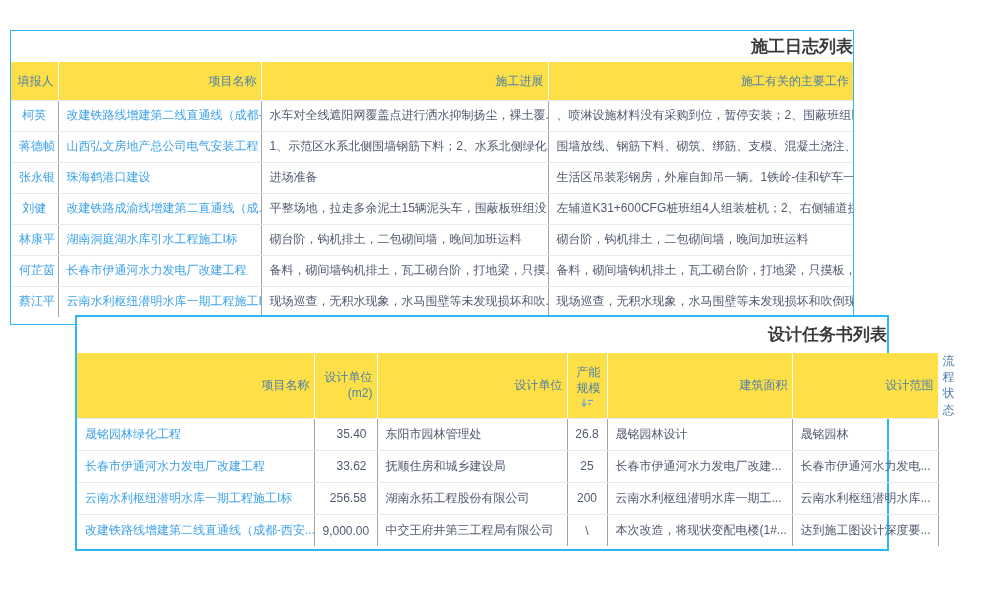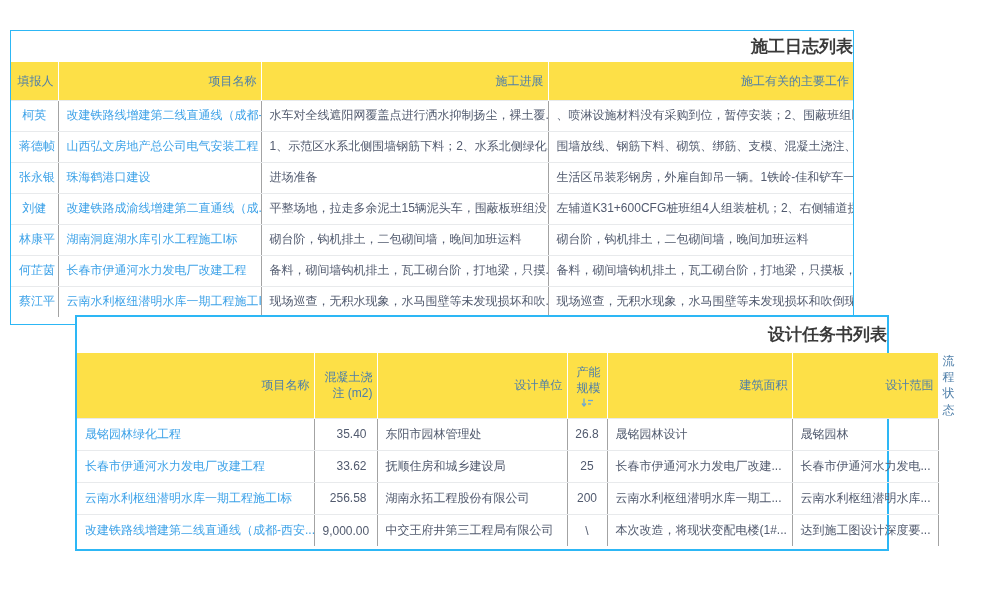--- a/index.html
+++ b/index.html
@@ -123,21 +123,21 @@
         <col style="width:63px">
         <col style="width:190px">
         <col style="width:40px">
         <col style="width:185px">
         <col style="width:146px">
         <col>
       </colgroup>
     <thead>
       <tr>
         <th>项目名称</th>
-        <th>混凝土浇注 (m2)</th>
+        <th>设计单位 (m2)</th>
         <th>设计单位</th>
         <th style="padding:0;">
           <div class="capacity-head">产能规模</div>
           <svg class="sort-icon" width="13" height="9" viewBox="0 0 13 9">
             <g stroke="#6aa7d8" stroke-width="1.3" fill="none">
               <path d="M3 0.5 L3 7.5"></path>
                 <path d="M1 5.5 L3 8 L5 5.5"></path>
               <path d="M7 2.5 L12 2.5"></path>
                 <path d="M7 6 L10 6"></path>
             </g>

